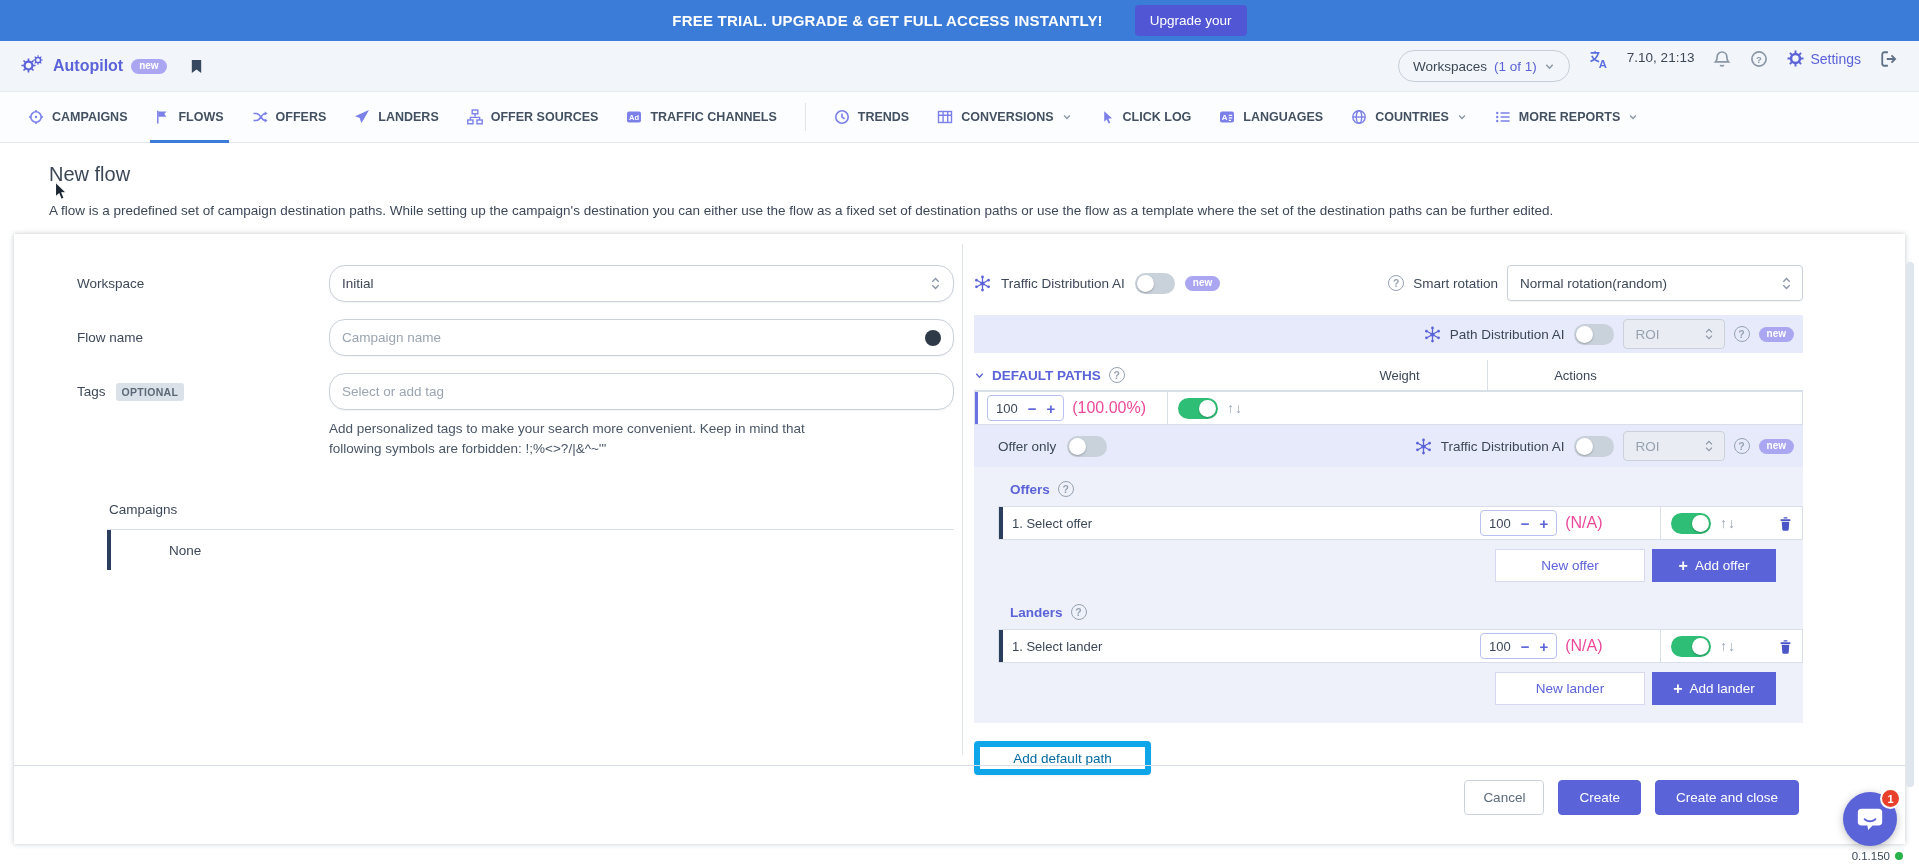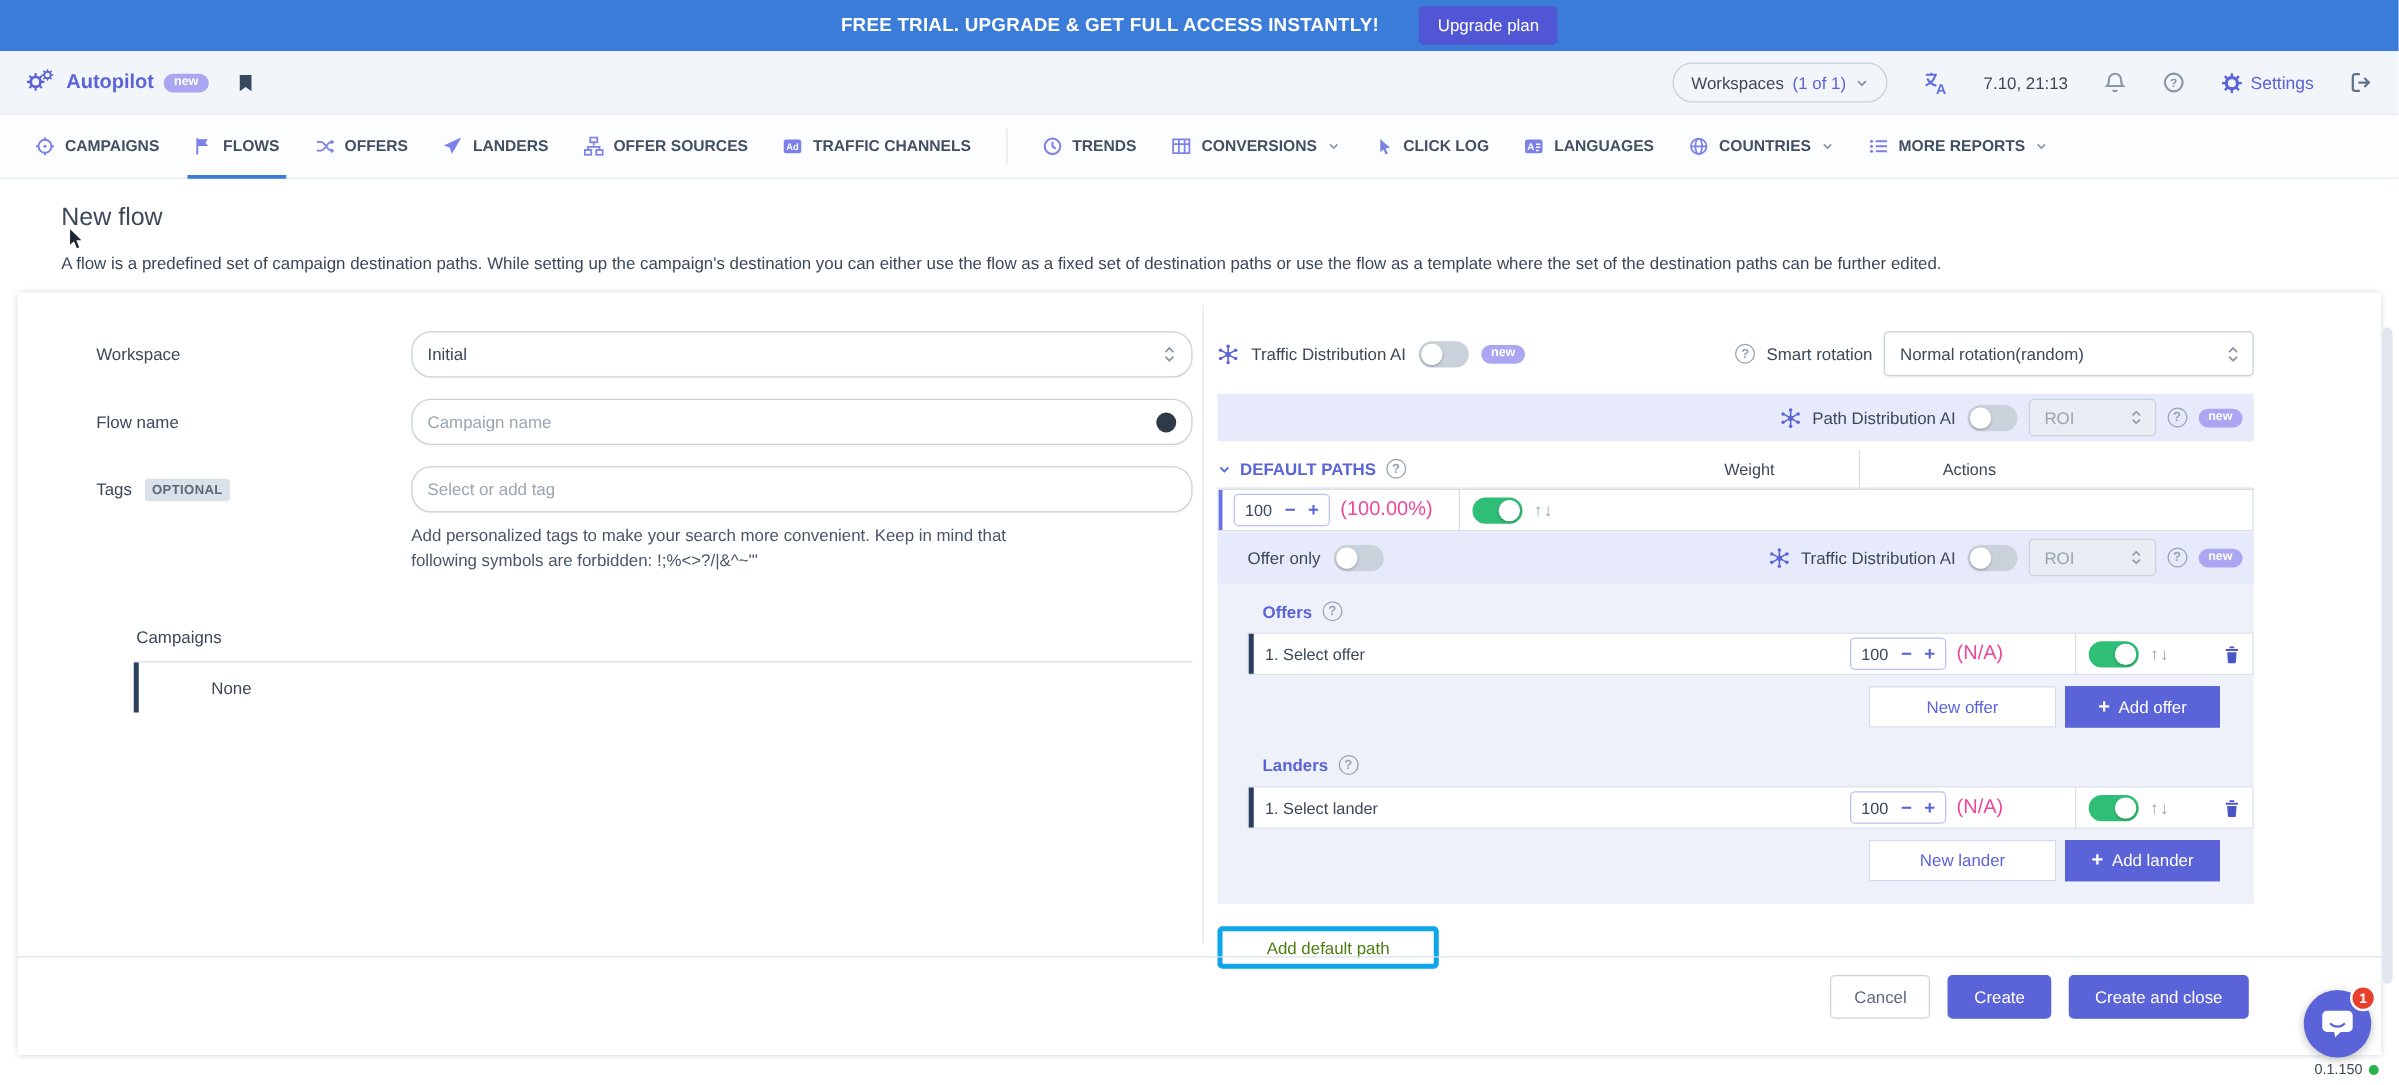--- a/index.html
+++ b/index.html
@@ -14,21 +14,21 @@
 
   
   .hdr{height:51px;background:#f2f5f9;border-bottom:1px solid #e6ebf1;display:flex;align-items:center;padding:0 21px}
   .brand-wrap{display:flex;align-items:center;gap:8px}
   .brand-ico{position:relative;width:24px;height:22px;color:#5b63d8}
   .brand-ico .g1{position:absolute;left:0;top:3px}
   .brand-ico .g2{position:absolute;left:12px;top:0}
   .brand{color:#5b63d8;font-weight:bold;font-size:16px}
   .badge-new{background:#aba6f1;color:#fff;font-size:10px;font-weight:bold;padding:2px 8px 3px;border-radius:9px;line-height:1}
   .bookmark{margin-left:22px;color:#36495e}
-  .hdr-right{margin-left:auto;display:flex;align-items:center;gap:29px}
+  .hdr-right{margin-left:auto;display:flex;align-items:flex-start;gap:19px}
   .ws-pill{display:flex;align-items:center;gap:7px;border:1px solid #c6cfd9;border-radius:17px;height:32px;padding:0 14px;font-size:13.5px;color:#3c4858;cursor:pointer;background:transparent}
   .ws-count{color:#5b63d8}
   .chev-sm{color:#8a97a6}
   .hdr-time{font-size:13.5px;color:#3c4858}
   .hico{color:#8a97a6;cursor:pointer}
   .settings-wrap{display:flex;align-items:center;gap:6px;color:#5b63d8;font-size:14px;cursor:pointer}
 
   
   .nav{height:51px;background:#fcfdfe;border-bottom:1px solid #e2e7ee;display:flex;align-items:center;padding:0 28px;gap:28px}
   .nitem{display:flex;align-items:center;gap:8px;font-size:12.5px;font-weight:bold;color:#425061;height:100%;position:relative;cursor:pointer;white-space:nowrap}
@@ -101,21 +101,21 @@
   .pbody{background:#eef1fa;padding-bottom:18px}
   .offeronly{height:42px;background:#e7eafa;display:flex;align-items:center;gap:11px;padding:0 9px 0 24px}
   .offeronly .rt{margin-left:auto;display:flex;align-items:center;gap:9px}
   .sec-head{display:flex;align-items:center;gap:8px;color:#5b63d8;font-weight:bold;font-size:13.5px;margin:14px 0 9px 36px}
   .pbody .prow{margin-left:24px}
   .btnrow{display:flex;justify-content:flex-end;gap:7px;margin:9px 27px 0 0}
   .btn{height:33px;border-radius:0;font-size:13.5px;font-family:inherit;cursor:pointer;display:flex;align-items:center;justify-content:center}
   .btn.ghost{background:#fff;border:1px solid #d5daf0;color:#5b63d8;width:150px}
   .btn.primary{background:#5b63d8;border:1px solid #5b63d8;color:#fff;width:124px;gap:7px}
   .btn.primary .plus{font-size:16px;font-weight:bold;line-height:1}
-  .add-path-btn{margin-top:18px;width:177px;height:34px;background:#fff;border:4px solid #0ea5e9;border-radius:4px;color:#4d7c0f;font-size:13.5px;font-family:inherit;cursor:pointer;box-shadow:0 1px 2px rgba(60,72,88,.08)}
+  .add-path-btn{margin-top:18px;width:177px;height:34px;background:#fff;border:6px solid #0ea5e9;border-radius:4px;color:#0369a1;font-size:13.5px;font-family:inherit;cursor:pointer;box-shadow:0 1px 2px rgba(60,72,88,.08)}
 
   
   .footer{height:79px;border-top:1px solid #d9dfe8;display:flex;justify-content:flex-end;align-items:flex-start;gap:14px;padding:14px 106px 0 0}
   .fbtn{height:35px;border-radius:4px;font-size:13.5px;font-family:inherit;cursor:pointer;padding:0 18px}
   .fbtn.cancel{background:#fff;border:1px solid #ccd3dc;color:#5c6b7d}
   .fbtn.create{background:#5b63d8;border:1px solid #5b63d8;color:#fff;padding:0 20px}
 
   .scroll-track{position:absolute;right:5px;top:262px;width:8px;height:525px;background:#f1f4f8;border-radius:4px}
   .scroll-thumb{width:8px;height:100%;background:#e0e6ed;border-radius:4px}
 
@@ -241,21 +241,21 @@
         <path fill="#5b63d8" d="M9 16.2c1.8 2 4.2 3.2 7 3.2s5.2-1.2 7-3.2l-1.4-1.3c-1.5 1.6-3.4 2.5-5.6 2.5s-4.1-.9-5.6-2.5z"></path>
       </symbol>
     <symbol id="i-pointer" viewBox="0 0 20 20">
         <path d="M5 1v13.5l3.2-2.8 2 5 2.6-1.1-2-4.9H15z" fill="#1c2733" stroke="#fff" stroke-width="1"></path>
       </symbol>
   </defs>
 </svg>
 
 <div class="banner">
   <span class="banner-text">FREE TRIAL. UPGRADE &amp; GET FULL ACCESS INSTANTLY!</span>
-  <button class="banner-btn">Upgrade plan</button>
+  <button class="banner-btn">Upgrade your</button>
 </div>
 
 <div class="hdr">
   <div class="brand-wrap">
     <span class="brand-ico">
       <svg class="g1" width="15" height="15">
           <use href="#i-gear"></use>
         </svg>
       <svg class="g2" width="10" height="10">
           <use href="#i-gear"></use>

